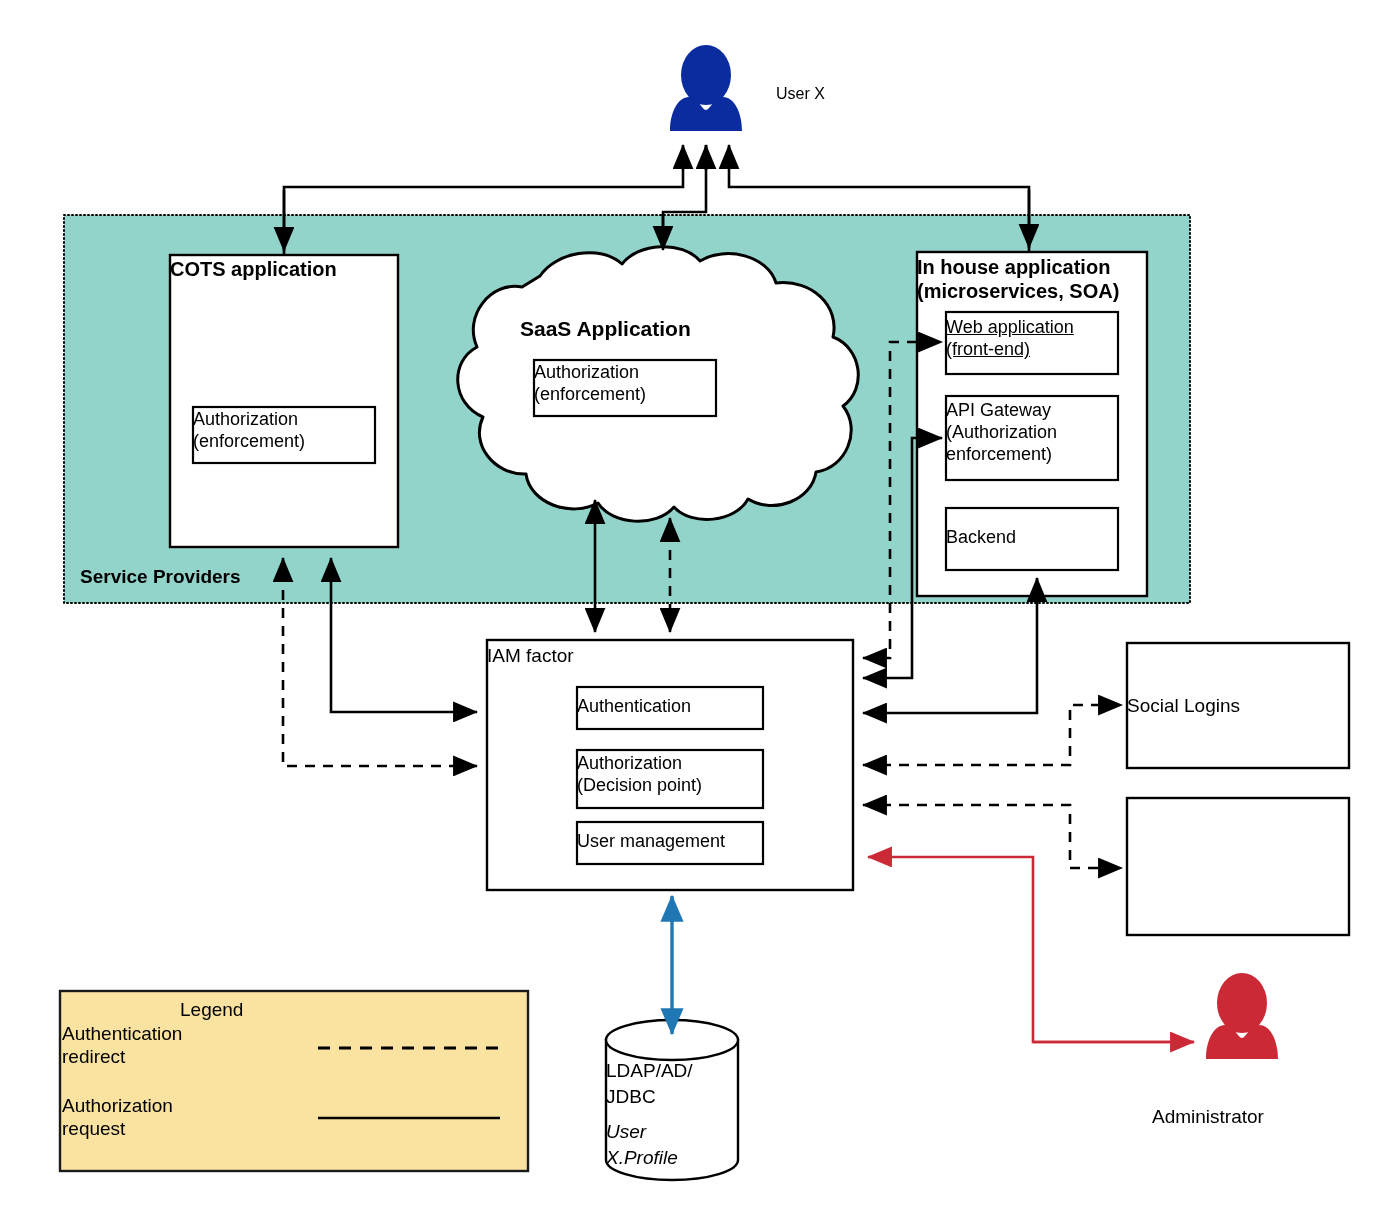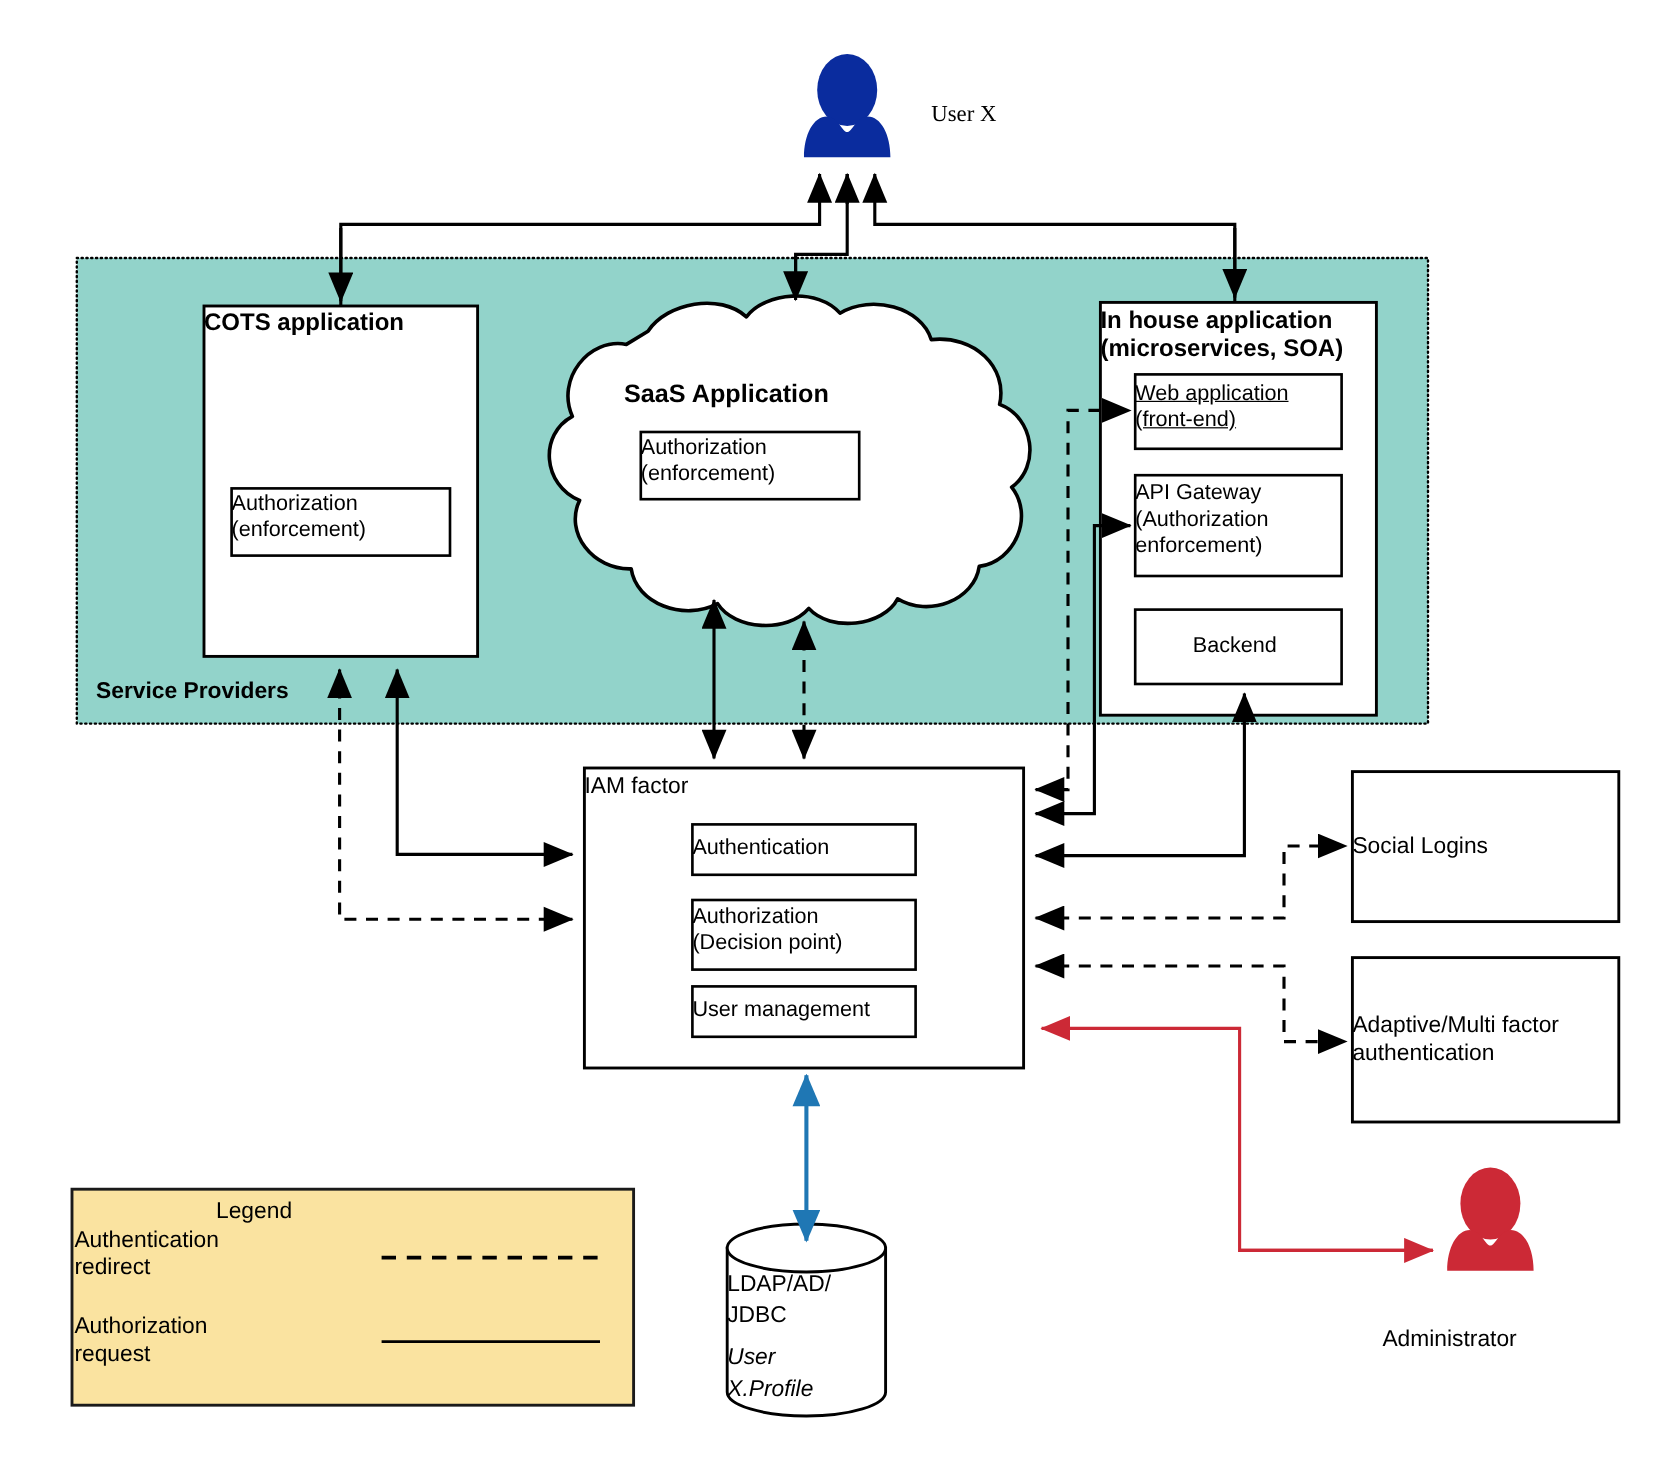--- a/index.html
+++ b/index.html
@@ -169,50 +169,48 @@
     <path class="flow-dashed" d="M 863 765 L 1070 765 L 1070 705 L 1122 705" marker-end="url(#arrowBlack)" marker-start="url(#arrowBlackStart)"></path>
 
     <path class="flow-dashed" d="M 863 805 L 1070 805 L 1070 868 L 1122 868" marker-end="url(#arrowBlack)" marker-start="url(#arrowBlackStart)"></path>
 
     <path class="flow-red" d="M 1194 1042 L 1033 1042 L 1033 857 L 868 857" marker-end="url(#arrowRed)"></path>
     <path class="flow-red" d="M 1033 1042 L 1194 1042" marker-end="url(#arrowRed)"></path>
 
     <path class="flow-blue" d="M 672 896 L 672 1034" marker-end="url(#arrowBlue)" marker-start="url(#arrowBlueStart)"></path>
   </svg>
 
-  <div class="lbl" style="left:776px; top:84px; width:160px; font-size:19px; text-align:left;font-family:Liberation Serif, serif;">User X</div>
+  <div class="lbl" style="left:776px; top:84px; width:160px; font-size:16px; text-align:left;">User X</div>
 
   <div class="lbl lbl-bold" style="left:80px; top:565px; width:300px; font-size:19px; text-align:left;">Service Providers</div>
 
   <div class="lbl lbl-bold" style="left:170px; top:257px; width:228px; font-size:20px;">COTS application</div>
   <div class="lbl" style="left:193px; top:409px; width:182px; font-size:18px;">Authorization
 (enforcement)</div>
 
   <div class="lbl lbl-bold" style="left:520px; top:316px; width:210px; font-size:21px;">SaaS Application</div>
   <div class="lbl" style="left:534px; top:362px; width:182px; font-size:18px;">Authorization
 (enforcement)</div>
 
   <div class="lbl lbl-bold" style="left:917px; top:255px; width:230px; font-size:20px;">In house application
 (microservices, SOA)</div>
   <div class="lbl" style="left:946px; top:317px; width:172px; font-size:18px;text-decoration:underline;">Web application
 (front-end)</div>
   <div class="lbl" style="left:946px; top:400px; width:172px; font-size:18px;">API Gateway
 (Authorization
 enforcement)</div>
-  <div class="lbl" style="left:946px; top:527px; width:172px; font-size:18px;padding-left:48px;">Backend</div>
+  <div class="lbl" style="left:946px; top:527px; width:172px; font-size:18px;">Backend</div>
 
   <div class="lbl" style="left:487px; top:644px; width:366px; font-size:19px;">IAM factor</div>
   <div class="lbl" style="left:577px; top:696px; width:186px; font-size:18px;">Authentication</div>
   <div class="lbl" style="left:577px; top:753px; width:186px; font-size:18px;">Authorization
 (Decision point)</div>
   <div class="lbl" style="left:577px; top:831px; width:186px; font-size:18px;">User management</div>
 
   <div class="lbl" style="left:1127px; top:694px; width:203px; font-size:19px;">Social Logins</div>
-  <div class="lbl" style="left:1127px; top:843px; width:222px; font-size:19px;">Adaptive/Multi factor
-authentication</div>
 
   <div class="lbl" style="left:606px; top:1059px; width:132px; font-size:19px;">LDAP/AD/</div>
   <div class="lbl" style="left:606px; top:1085px; width:132px; font-size:19px;">JDBC</div>
   <div class="lbl lbl-italic" style="left:606px; top:1120px; width:132px; font-size:19px;">User</div>
   <div class="lbl lbl-italic" style="left:606px; top:1146px; width:132px; font-size:19px;">X.Profile</div>
 
   <div class="lbl" style="left:1152px; top:1105px; width:180px; font-size:19px;">Administrator</div>
 
   <div class="lbl" style="left:180px; top:998px; width:230px; font-size:19px;">Legend</div>
   <div class="lbl" style="left:62px; top:1022px; width:220px; font-size:19px;">Authentication

